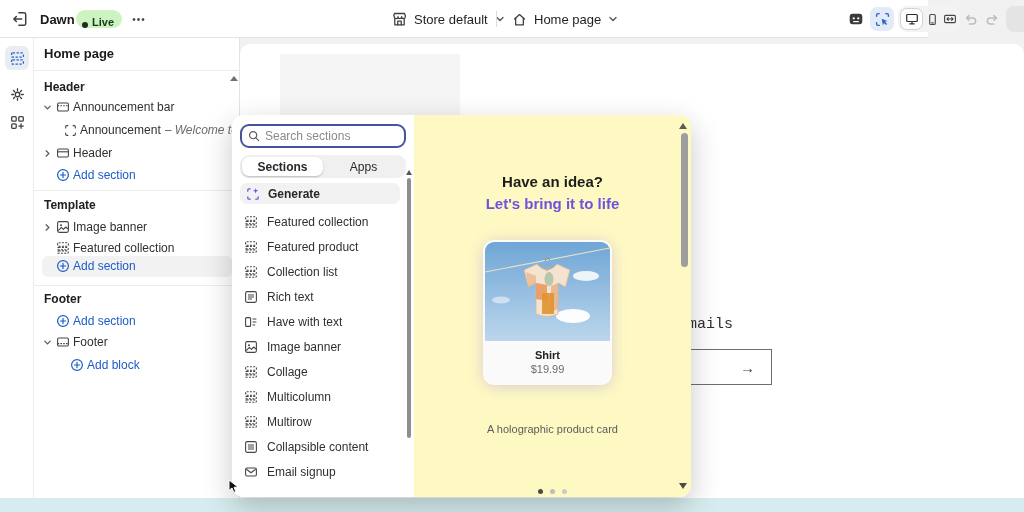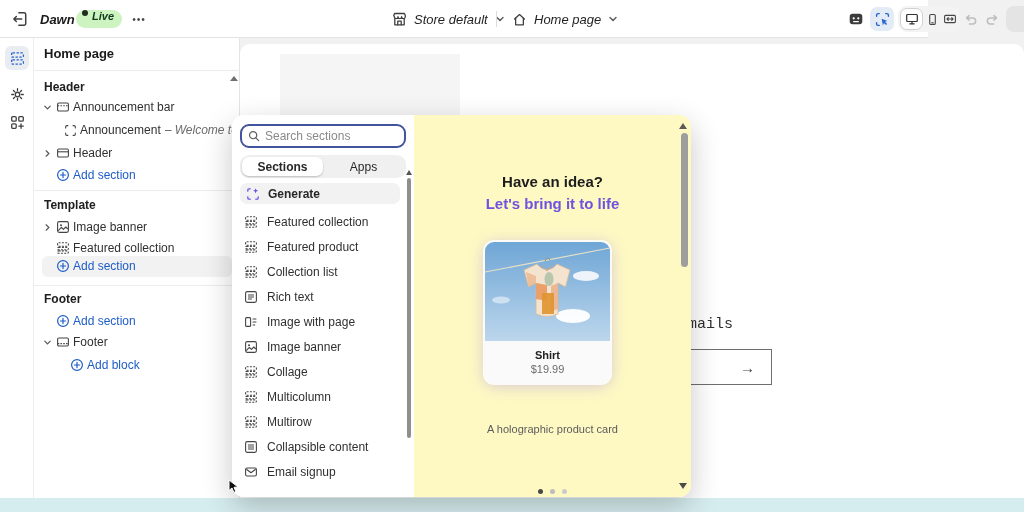--- a/index.html
+++ b/index.html
@@ -2,28 +2,28 @@
 <html><head>
 <meta charset="utf-8">
 <style>
   * { margin:0; padding:0; box-sizing:border-box; }
   html,body { width:1024px; height:512px; overflow:hidden; background:#f1f1f1;
     font-family:"Liberation Sans", sans-serif; color:#1a1a1a; }
   svg { display:block; }
 
   
   #topbar { position:absolute; left:0; top:0; width:928px; height:38px;
-    background:#fff; border-bottom:1px solid #e3e3e3; z-index:40;font-style:italic; }
+    background:#fff; border-bottom:1px solid #e3e3e3; z-index:40; }
   .tb-btn { position:absolute; display:flex; align-items:center; justify-content:center;
     border-radius:7px; cursor:pointer; }
   #exit-btn { left:8px; top:7px; width:24px; height:24px; }
   #theme-name { position:absolute; left:40px; top:0; height:38px; display:flex;
     align-items:center; font-size:13px; font-weight:600; }
   #live-badge { position:absolute; left:76px; top:10px; height:18px; padding:0 8px 0 6px;
-    background:#cdf3c0; color:#123a1d; border-radius:9px; display:flex; align-items:flex-start;
+    background:#cdf3c0; color:#123a1d; border-radius:9px; display:flex; align-items:flex-end;
     gap:4px; font-size:11px; font-weight:600; }
   #live-badge .dot { width:6px; height:6px; border-radius:50%; background:#1e2b1e; }
   #menu-dots { left:126px; top:7px; width:26px; height:24px; font-size:10px;
     letter-spacing:1px; color:#444; }
   .chip { position:absolute; top:0; height:38px; display:flex; align-items:center;
     gap:7px; font-size:13px; color:#1f1f1f; cursor:pointer; }
   #store-chip { left:392px; }
   #page-chip { left:512px; }
   #tb-divider { position:absolute; left:496px; top:11px; width:1px; height:16px; background:#dcdcdc; }
   #preview-ico-wrap { left:844px; top:7px; width:24px; height:24px; }
@@ -496,21 +496,21 @@
           </span>
         <span class="slabel">Rich text</span>
       </div>
       <div class="sec-row">
         <span>
             <svg width="14" height="14" viewBox="0 0 14 14" fill="none" stroke="#454545" stroke-width="1.1">
               <rect x="1.6" y="2.6" width="5" height="8.8" rx="1"></rect>
               <path d="M8.6 4h3.8M8.6 7h3.8M8.6 10h2.6"></path>
             </svg>
           </span>
-        <span class="slabel">Image with page</span>
+        <span class="slabel">Have with text</span>
       </div>
       <div class="sec-row">
         <span>
             <svg width="14" height="14" viewBox="0 0 14 14" fill="none" stroke="#454545" stroke-width="1.1" stroke-linejoin="round">
               <rect x="1.6" y="1.6" width="10.8" height="10.8" rx="1.6"></rect>
               <circle cx="5" cy="5.2" r="1" fill="#454545" stroke="none"></circle>
               <path d="M2.2 10.6 5.4 7.4l2 2 2.4-2.4 2 2"></path>
             </svg>
           </span>
         <span class="slabel">Image banner</span>

